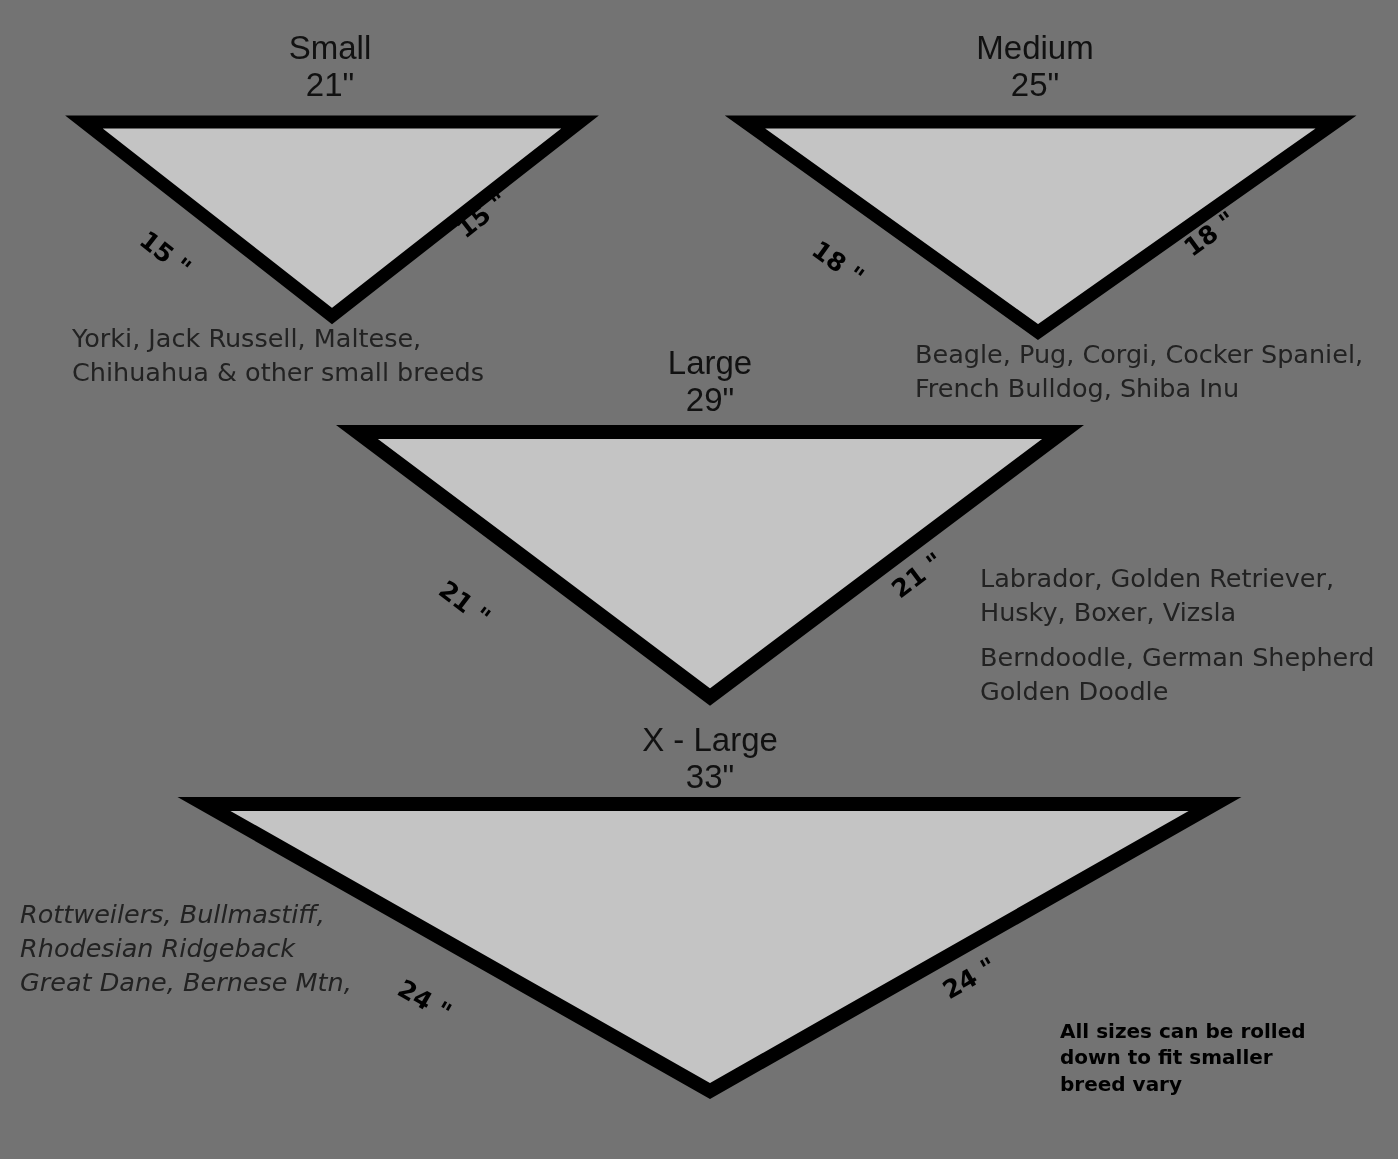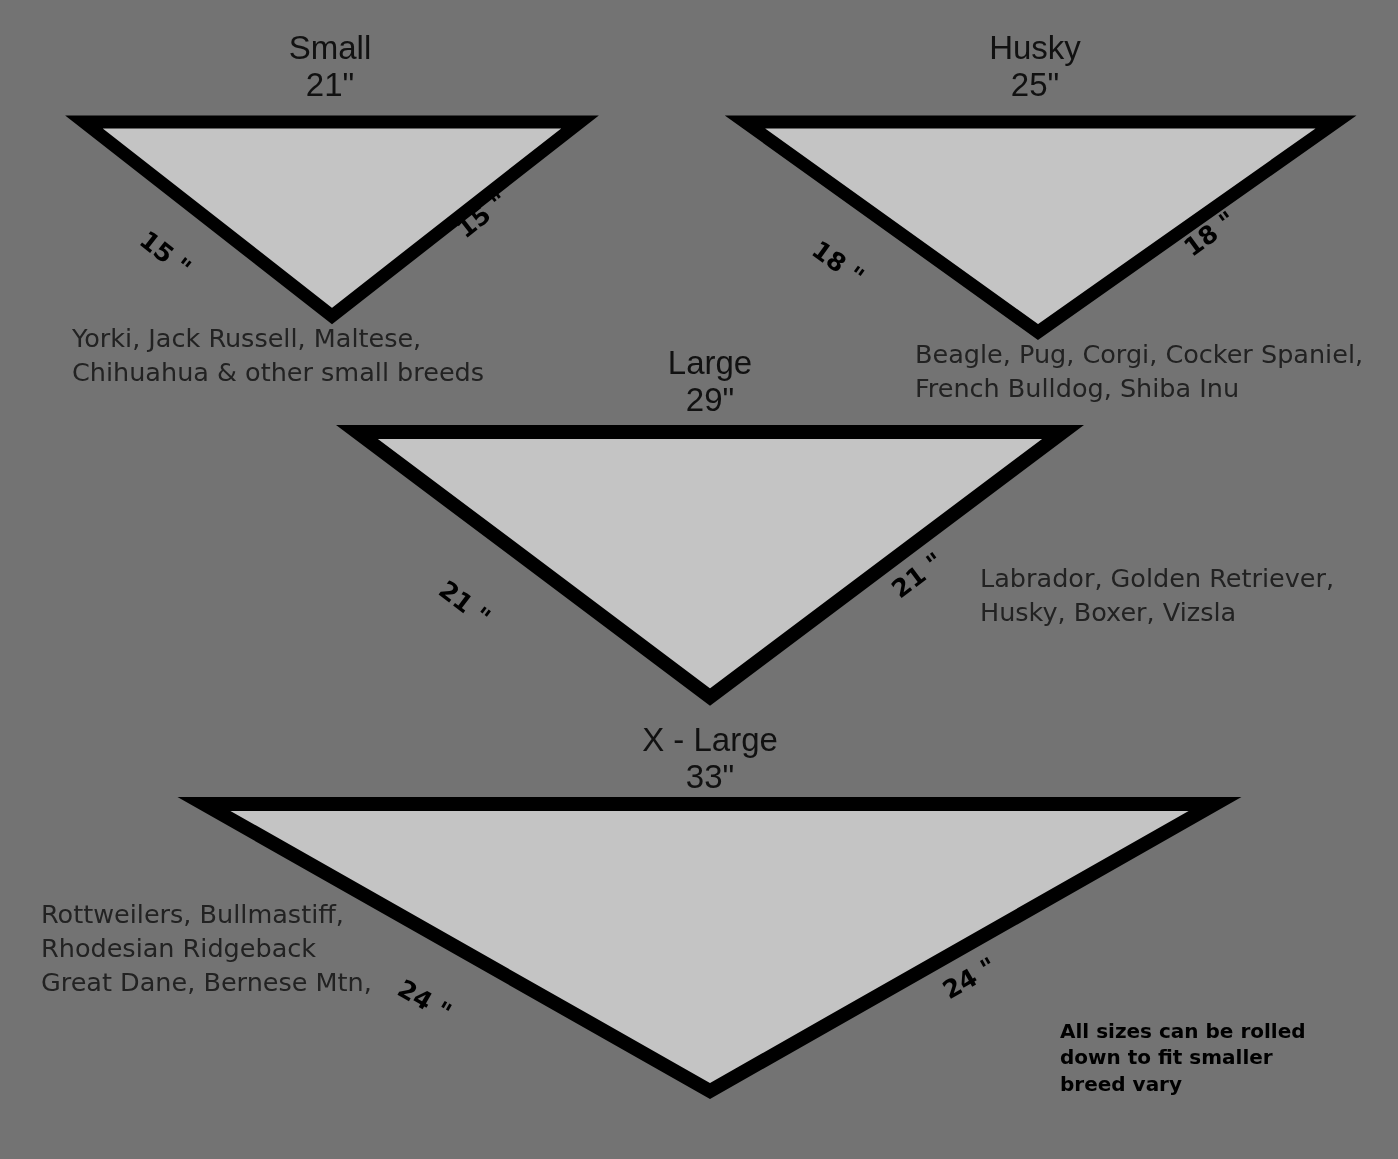--- a/index.html
+++ b/index.html
@@ -105,21 +105,21 @@
   <div class="edge-label" style="left:460px; top:218px; transform: rotate(-38deg);">15 "</div>
 
   <div class="breed-block" style="left:72px; top:322px;">
     <span class="breed-group">
       <span class="breed-line">Yorki, Jack Russell, Maltese,</span>
       <span class="breed-line">Chihuahua &amp; other small breeds</span>
     </span>
   </div>
 
   <div class="size-title" style="left:885px; top:30px; width:300px;">
-    <span class="size-name">Husky</span>
+    <span class="size-name">Medium</span>
     <span class="size-measure">25"</span>
   </div>
 
   <svg class="bandana-svg" style="left:733px; top:110px;" width="615" height="235" viewBox="0 0 615 235">
     <polygon class="bandana-shape" stroke-width="13" points="12,12 603,12 305,222"></polygon>
   </svg>
 
   <div class="edge-label" style="left:815px; top:232px; transform: rotate(36deg);">18 "</div>
   <div class="edge-label" style="left:1187px; top:236px; transform: rotate(-36deg);">18 "</div>
 
@@ -140,35 +140,39 @@
   </svg>
 
   <div class="edge-label" style="left:442px; top:572px; transform: rotate(37deg);">21 "</div>
   <div class="edge-label" style="left:895px; top:578px; transform: rotate(-37deg);">21 "</div>
 
   <div class="breed-block" style="left:980px; top:562px;">
     <span class="breed-group">
       <span class="breed-line">Labrador, Golden Retriever,</span>
       <span class="breed-line">Husky, Boxer, Vizsla</span>
     </span>
+    <span class="breed-group">
+      <span class="breed-line">Berndoodle, German Shepherd</span>
+      <span class="breed-line">Golden Doodle</span>
+    </span>
   </div>
 
   <div class="size-title" style="left:565px; top:722px; width:290px;">
     <span class="size-name">X - Large</span>
     <span class="size-measure">33"</span>
   </div>
 
   <svg class="bandana-svg" style="left:192px; top:792px;" width="1035" height="312" viewBox="0 0 1035 312">
     <polygon class="bandana-shape" stroke-width="14" points="12,12 1023,12 518,299"></polygon>
   </svg>
 
   <div class="edge-label" style="left:400px; top:972px; transform: rotate(30deg);">24 "</div>
   <div class="edge-label" style="left:945px; top:978px; transform: rotate(-30deg);">24 "</div>
 
-  <div class="breed-block" style="left:41px; top:898px;">
+  <div class="breed-block" style="left:20px; top:898px;font-style:italic;">
     <span class="breed-group">
       <span class="breed-line">Rottweilers, Bullmastiff,</span>
       <span class="breed-line">Rhodesian Ridgeback</span>
       <span class="breed-line">Great Dane, Bernese Mtn,</span>
     </span>
   </div>
 
   <div class="callout" style="left:1060px; top:1018px;">
     <span class="callout-line">All sizes can be rolled</span>
     <span class="callout-line">down to fit smaller</span>

